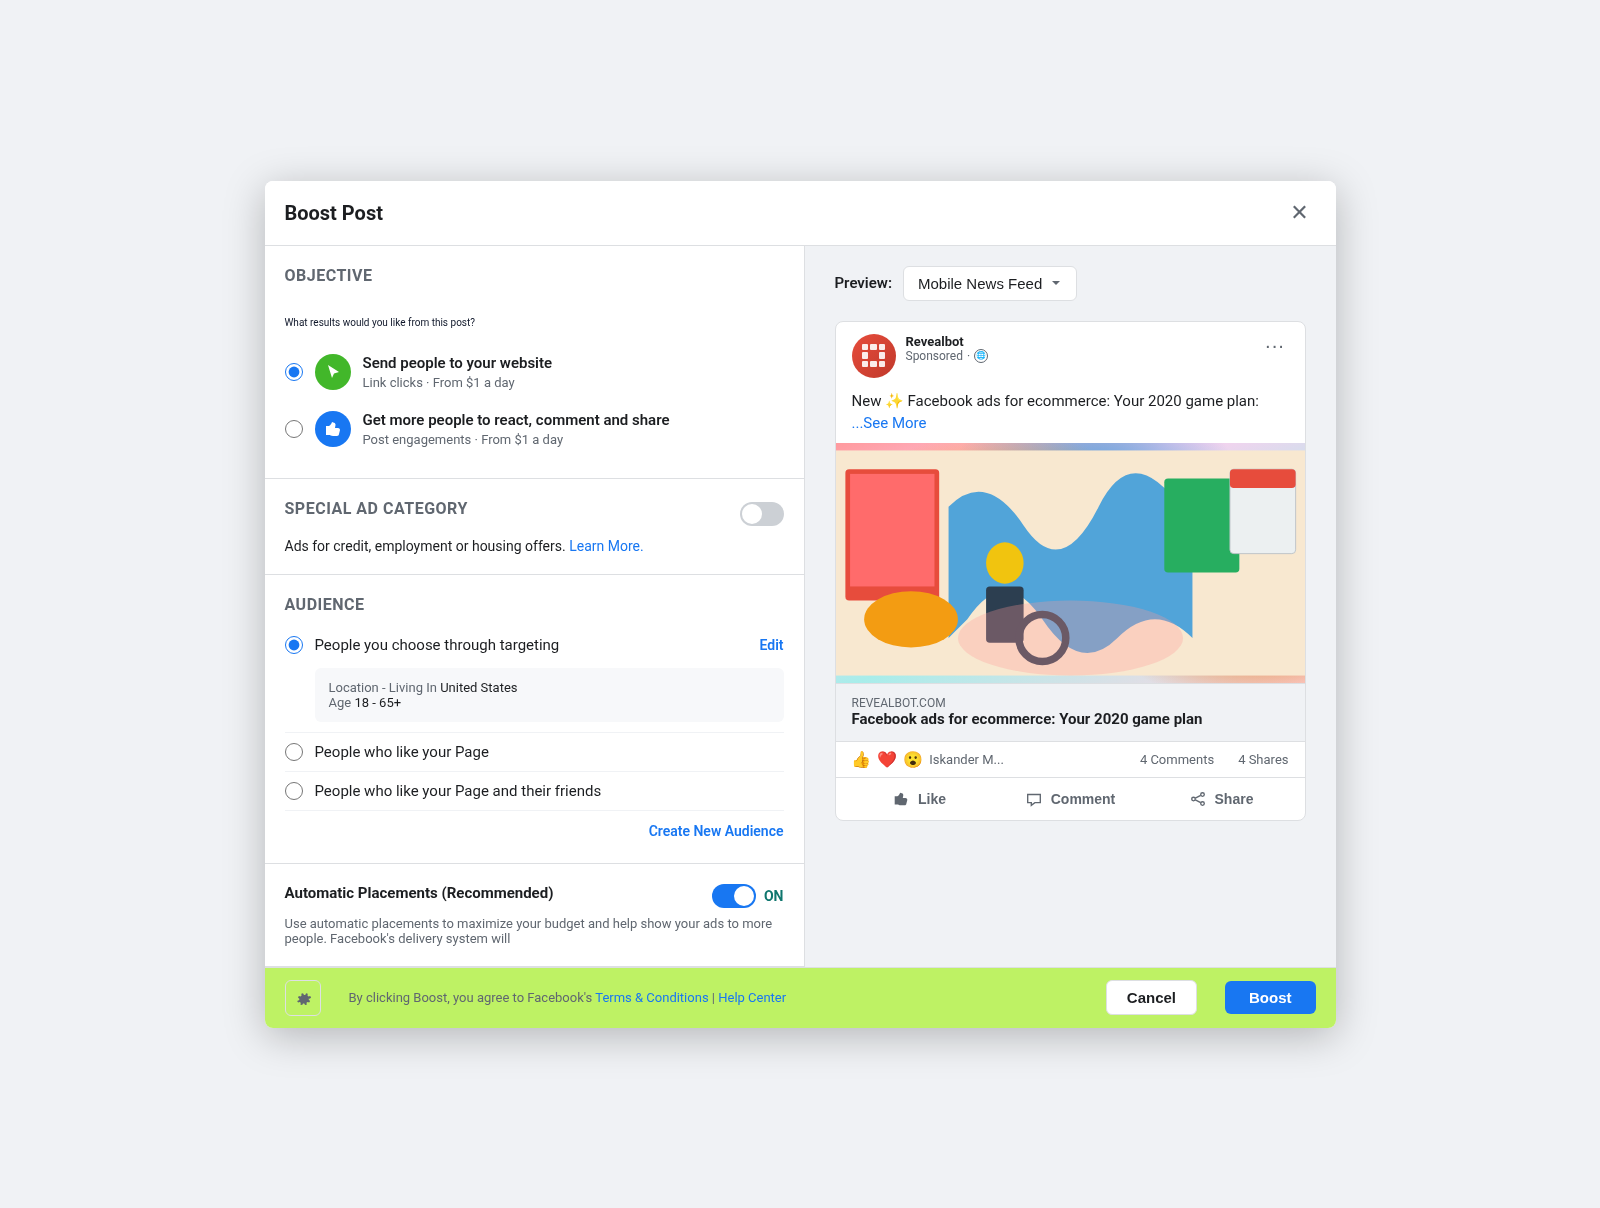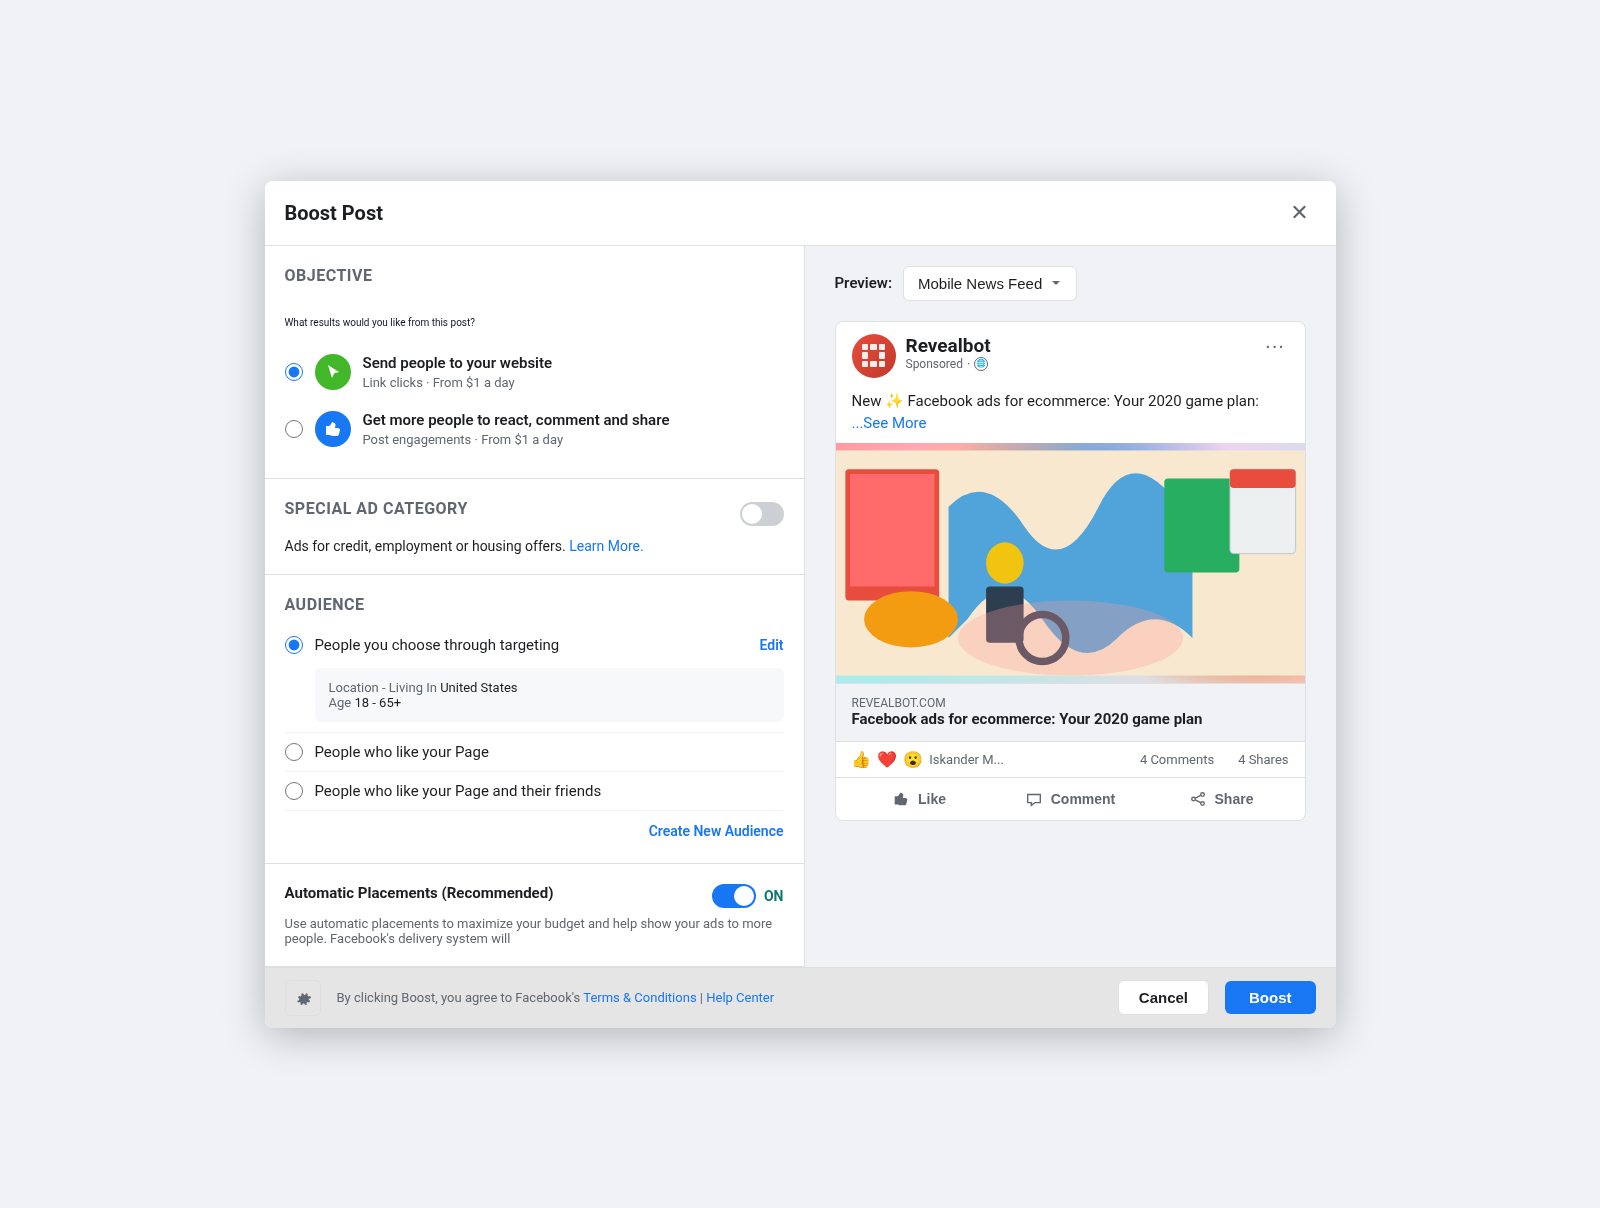--- a/index.html
+++ b/index.html
@@ -278,24 +278,23 @@
       overflow: hidden;
     }
 
     .fb-card-header {
       display: flex;
       align-items: flex-start;
       justify-content: space-between;
       padding: 12px 16px;
     }
     .fb-page-name {
-      font-size: 19px;
+      font-size: 13px;
       font-weight: 700;
       color: #1c1e21;
-      text-align: center;
     }
 
     .fb-sponsored {
       font-size: 12px;
       color: #606770;
       display: flex;
       align-items: center;
       gap: 4px;
     }
 
@@ -392,22 +391,22 @@
       cursor: pointer;
       border-radius: 4px;
     }
 
     
     .modal-footer {
       display: flex;
       align-items: center;
       padding: 12px 20px;
       border-top: 1px solid #dddfe2;
-      background: #e5e5e5;
-      gap: 16px;
+      background: #bef264;
+      gap: 28px;
     }
 
     .footer-gear {
       width: 36px; height: 36px;
       border: 1px solid #dddfe2;
       border-radius: 6px;
       display: flex; align-items: center; justify-content: center;
       cursor: pointer;
       color: #606770;
     }

